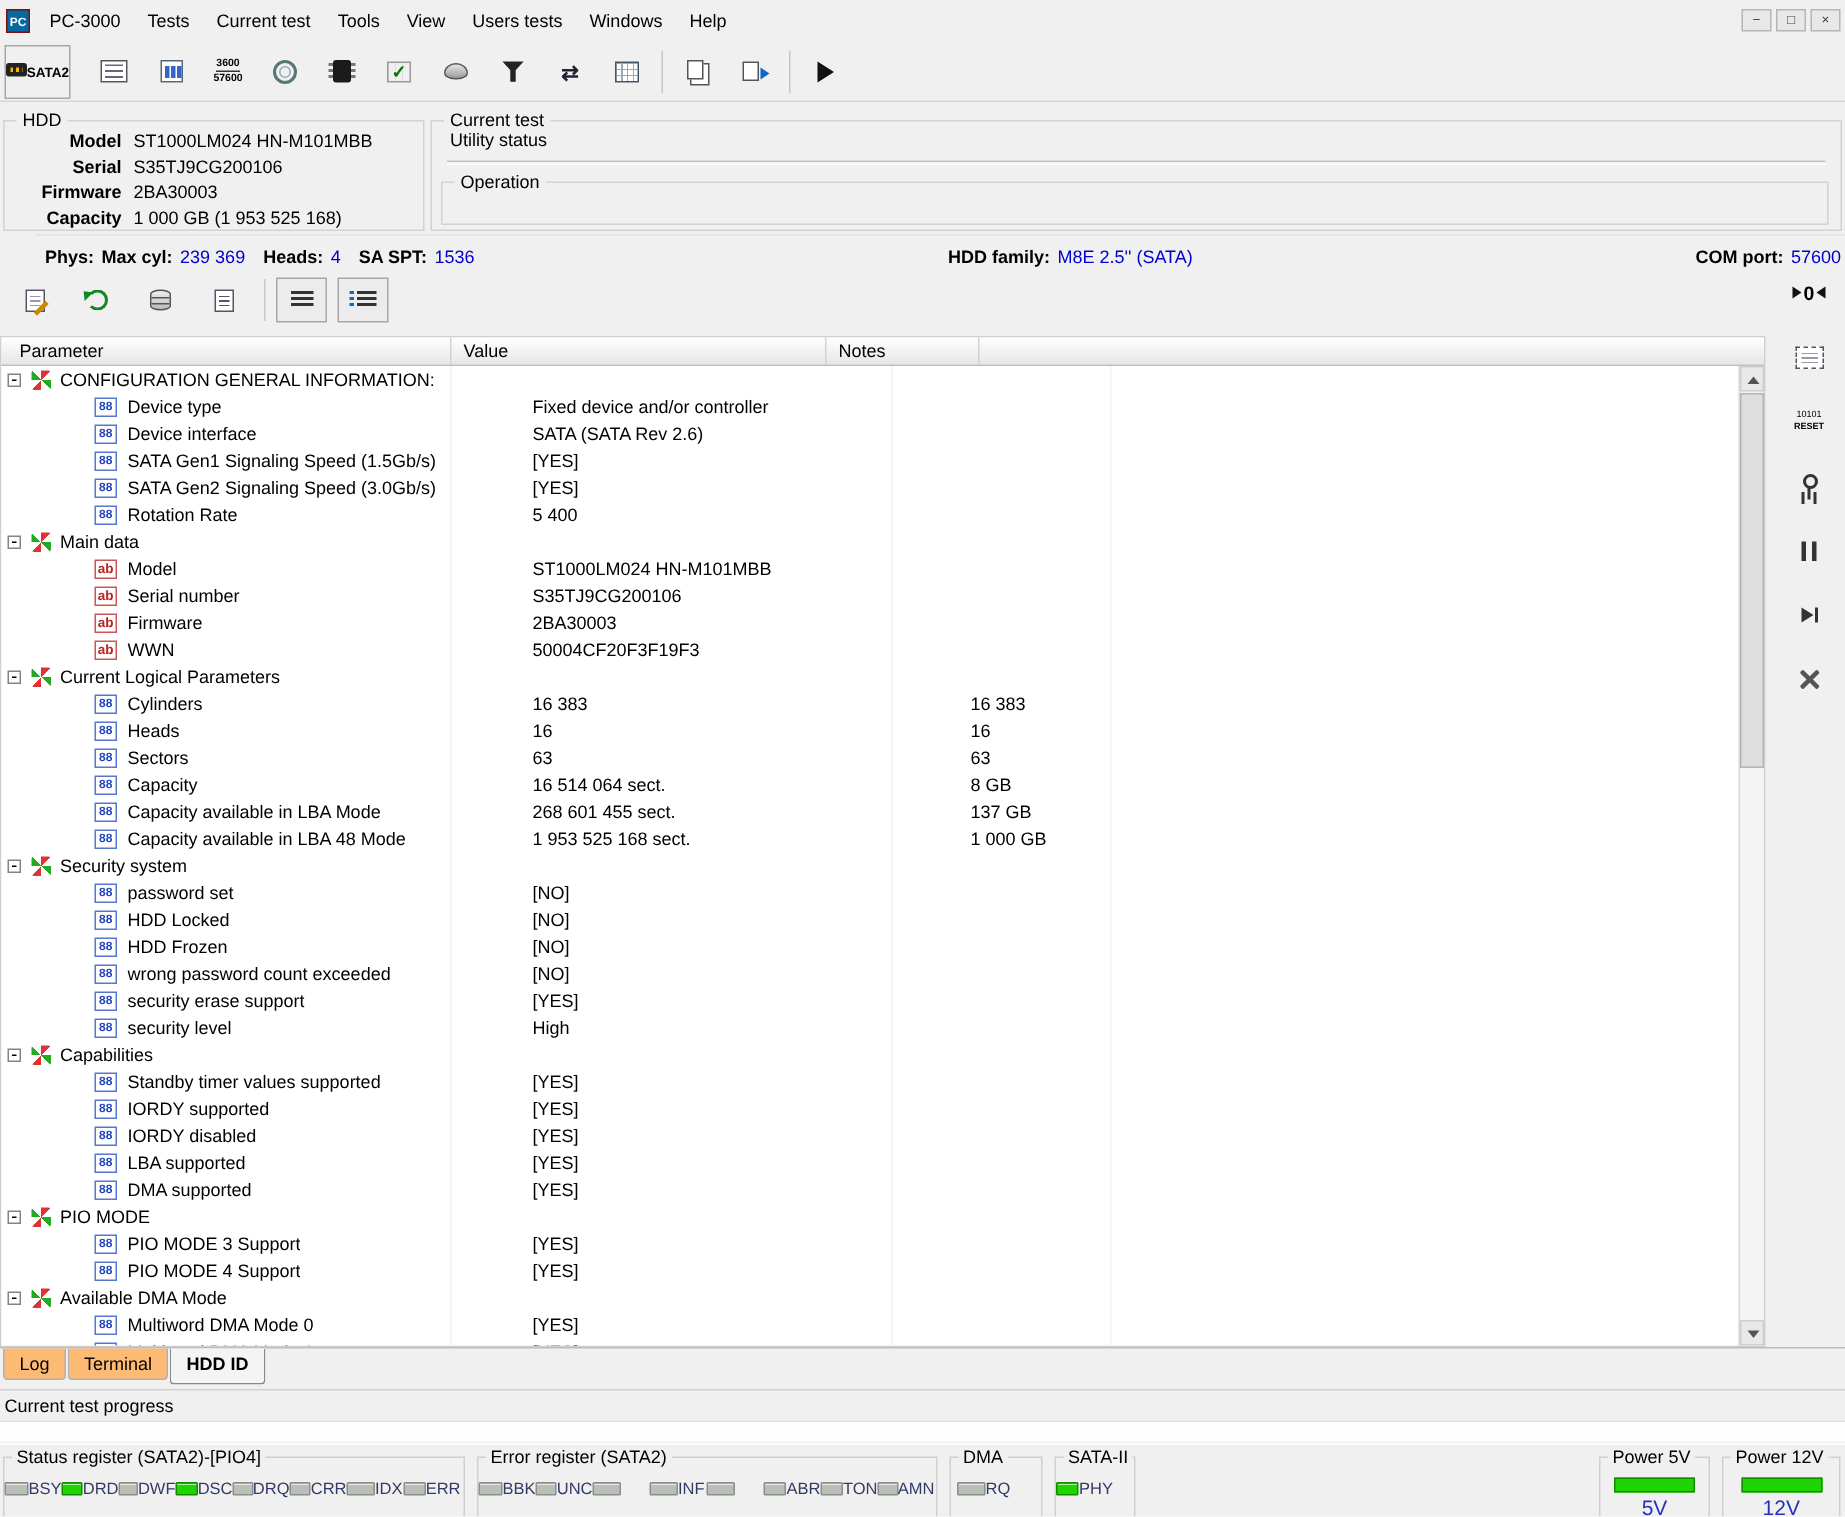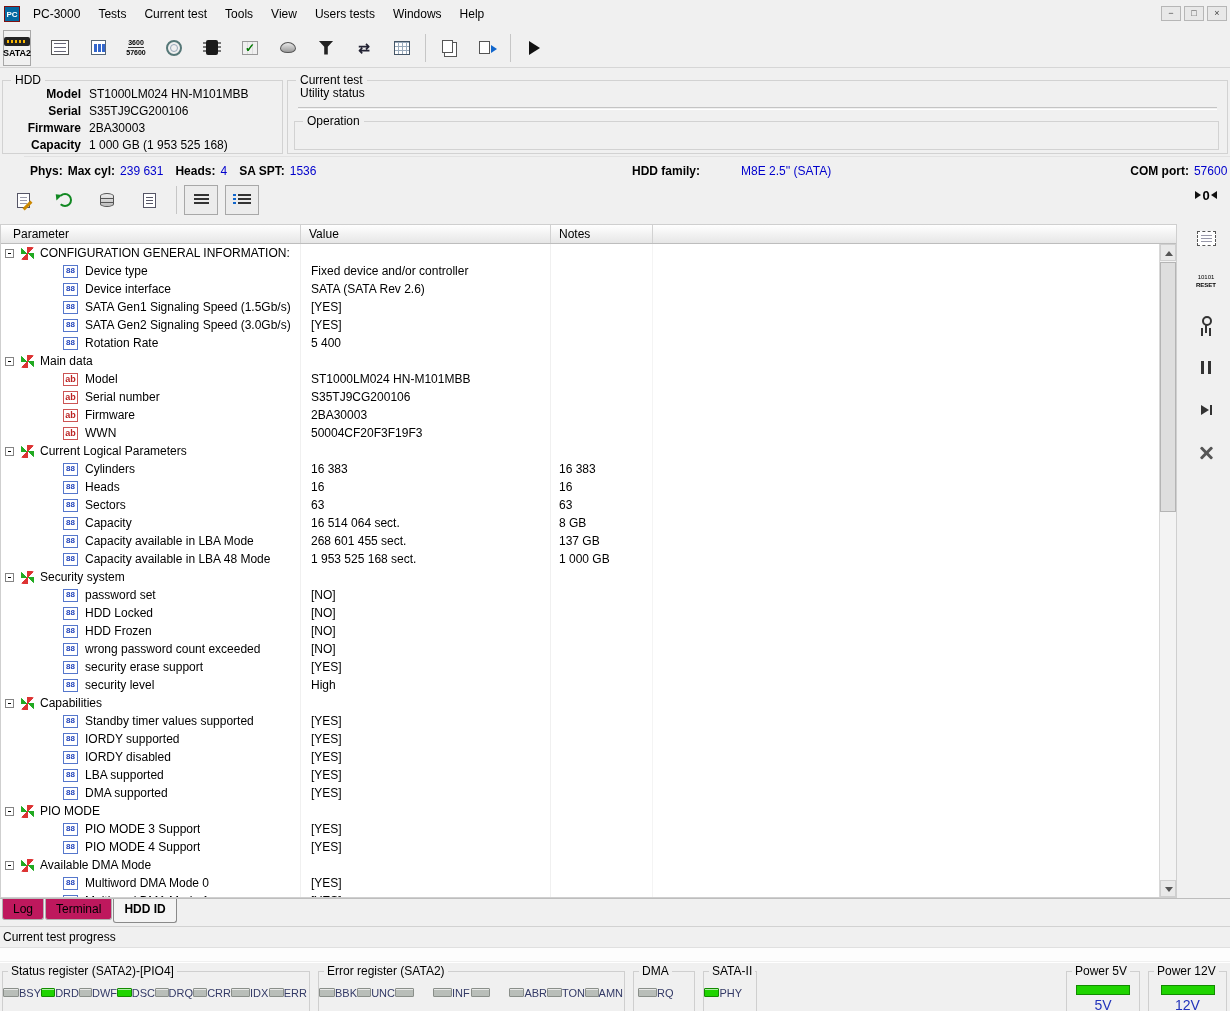--- a/index.html
+++ b/index.html
@@ -13,21 +13,21 @@
               display:flex; align-items:center; justify-content:center; margin-right:4px; flex:none; }
   .menu-items { display:flex; align-items:center; }
   .menu-item { padding:4px 9px; cursor:default; }
   .win-controls { position:absolute; right:3px; top:6px; display:flex; gap:3px; }
   .win-btn { width:20px; height:15px; background:#e8e8e8; border:1px solid #b6b6b6; color:#444; font-size:9px;
              display:flex; align-items:center; justify-content:center; line-height:1; }
 
   
   .toolbar1 { position:absolute; top:28px; left:0; width:100%; height:40px; display:flex; align-items:center;
               padding-left:3px; border-bottom:1px solid #d6d6d6; }
-  .sata2-btn { width:28px; height:36px; border:1px solid #a8a8a8; background:#f0f0f0; display:flex; flex-direction:column;
+  .sata2-btn { width:44px; height:36px; border:1px solid #a8a8a8; background:#f0f0f0; display:flex; flex-direction:row;
                align-items:center; justify-content:center; margin-right:10px; flex:none; }
   .sata2-glyph { width:26px; height:9px; background:#222; border-radius:2px; position:relative; margin-bottom:2px; }
   .sata2-glyph::after { content:""; position:absolute; left:3px; right:3px; top:3px; height:3px;
                background:repeating-linear-gradient(90deg,#f7b500 0 2px,transparent 2px 4px); }
   .sata2-label { font-size:9px; font-weight:bold; }
   .tb-btn { width:38px; height:34px; display:flex; align-items:center; justify-content:center; flex:none; }
   .tb-btn.framed { border:1px solid #a8a8a8; background:#ececec; width:34px; height:30px; margin:0 3px; }
   .tb-sep { width:1px; height:28px; background:#c6c6c6; margin:0 4px; flex:none; }
 
   
@@ -109,21 +109,21 @@
   .ct-utility-label { position:absolute; left:12px; top:5px; }
   .ct-strip { position:absolute; left:10px; right:10px; top:26px; height:3px; border-top:1px solid #c4c4c4; border-bottom:1px solid #fff; }
   .op-box { position:absolute; left:6px; right:8px; top:40px; bottom:3px; border:1px solid #d2d2d2; }
 
   
   .statusline { position:absolute; top:156px; left:0; width:100%; height:22px; border-top:1px solid #e2e2e2;
       display:flex; align-items:flex-end; padding-left:6px;margin-left:24px; }
   .sl-group { display:flex; align-items:center; }
   .sl-label { font-weight:bold; margin-right:5px; }
   .sl-value { color:#0000cc; margin-right:12px; }
-  .sl-center { position:absolute; left:608px; display:flex; align-items:center;gap:36px; }
+  .sl-center { position:absolute; left:608px; display:flex; align-items:center; }
   .sl-right { position:absolute; right:4px; display:flex; align-items:center; }
   .sl-right .sl-value, .sl-center .sl-value { margin-right:0; }
 
   
   .toolbar2 { position:absolute; top:178px; left:0; width:1180px; height:44px; display:flex; align-items:center; padding-left:4px; }
   .toolbar2 .tb-btn { margin-right:4px; }
 
   
   .right-rail { position:absolute; left:1182px; top:182px; width:48px; height:520px; display:flex; flex-direction:column;
       align-items:center; gap:17px; }
@@ -131,21 +131,21 @@
 
   
   .table-area { position:absolute; top:224px; left:0; width:1177px; height:674px; background:#fff; border:1px solid #cfcfcf; }
   .table-header { display:flex; height:19px; background:linear-gradient(#ffffff,#e6e6e6); border-bottom:1px solid #bdbdbd; }
   .th { padding-left:8px; line-height:18px; border-right:1px solid #d2d2d2; overflow:hidden; white-space:nowrap; }
   .th.param { width:300px; flex:none;padding-left:12px; }
   .th.value { width:250px; flex:none; }
   .th.notes { width:102px; flex:none; }
   .th.rest { flex:1; border-right:none; }
   .table-body { position:absolute; top:19px; left:0; right:18px; bottom:0; overflow:hidden; background:#fff; }
-  .tree-row { display:flex; height:18px; align-items:stretch; }
+  .tree-row { display:flex; height:18px; align-items:stretch;gap:44px; }
   .cell { display:flex; align-items:center; overflow:hidden; white-space:nowrap; }
   .cell.param { width:300px; flex:none; padding-left:4px; border-right:1px solid #f0f0f0; }
   .tree-row.item .cell.param { padding-left:62px; }
   .cell.value { width:250px; flex:none; padding-left:10px; border-right:1px solid #f0f0f0; }
   .cell.note { width:102px; flex:none; padding-left:8px; border-right:1px solid #f4f4f4; }
   .cell.rest { flex:1; }
   .expand-box { width:9px; height:9px; border:1px solid #848484; background:#fff; position:relative; flex:none; margin-right:7px; }
   .expand-box::after { content:""; position:absolute; left:2px; right:2px; top:3px; height:1px; background:#000; }
   .group-icon { width:13px; height:13px; flex:none; margin-right:6px; border-radius:2px;
       background:conic-gradient(#d33 0 45deg,#fff 0 90deg,#2a2 0 135deg,#fff 0 180deg,#d33 0 225deg,#fff 0 270deg,#2a2 0 315deg,#fff 0 360deg); }
@@ -162,21 +162,21 @@
   .vs-btn.up { top:0; } .vs-btn.down { bottom:0; }
   .vs-btn::after { content:""; position:absolute; left:4px; }
   .vs-btn.up::after { top:6px; border-bottom:5px solid #555; border-left:4px solid transparent; border-right:4px solid transparent; }
   .vs-btn.down::after { top:6px; border-top:5px solid #555; border-left:4px solid transparent; border-right:4px solid transparent; }
   .vs-thumb { position:absolute; left:0; top:18px; width:100%; height:250px; background:#dedede; border:1px solid #b4b4b4; }
 
   
   .tabbar { position:absolute; top:898px; left:0; width:100%; height:27px; border-top:1px solid #bdbdbd; display:flex;
       align-items:flex-start; padding-left:2px; }
   .tab { height:21px; padding:3px 10px 0; border:1px solid #b0b0b0; border-top:none; border-radius:0 0 3px 3px;
-      background:#be185d; margin-right:1px; }
+      background:#fdba74; margin-right:1px; }
   .tab.active { height:24px; font-weight:bold; border-color:#8a8a8a; background:#f4f4f4; }
   .progress-row { position:absolute; top:926px; left:0; width:100%; height:20px; border-top:1px solid #d2d2d2; padding:3px 3px 0; }
   .progress-strip { position:absolute; top:947px; left:0; width:100%; height:14px; background:#fdfdfd; border-top:1px solid #e0e0e0; }
 
   
   .bottom { position:absolute; top:962px; left:0; width:100%; height:49px; border-top:1px solid #fff; }
   .reg-box { position:absolute; top:8px; height:44px; border:1px solid #cfcfcf; }
   .reg-box .gb-title { top:-8px; left:5px; padding:0 3px; }
   .led-row { display:flex; padding-top:13px; }
   .led-cell { width:38px; display:flex; flex-direction:row; align-items:center; flex:none; }
@@ -302,21 +302,21 @@
     <div class="ct-strip"></div>
     <div class="op-box">
       <span class="gb-title">Operation</span>
     </div>
   </div>
 
   <div class="statusline">
     <div class="sl-group" id="sl-left">
         <span class="sl-label">Phys:</span>
         <span class="sl-label">Max cyl:</span>
-        <span class="sl-value">239 631</span>
+        <span class="sl-value">239 369</span>
         <span class="sl-label">Heads:</span>
         <span class="sl-value">4</span>
         <span class="sl-label">SA SPT:</span>
         <span class="sl-value">1536</span>
       </div>
     <div class="sl-center">
       <span class="sl-label">HDD family:</span>
       <span class="sl-value">M8E 2.5'' (SATA)</span>
     </div>
     <div class="sl-right">

